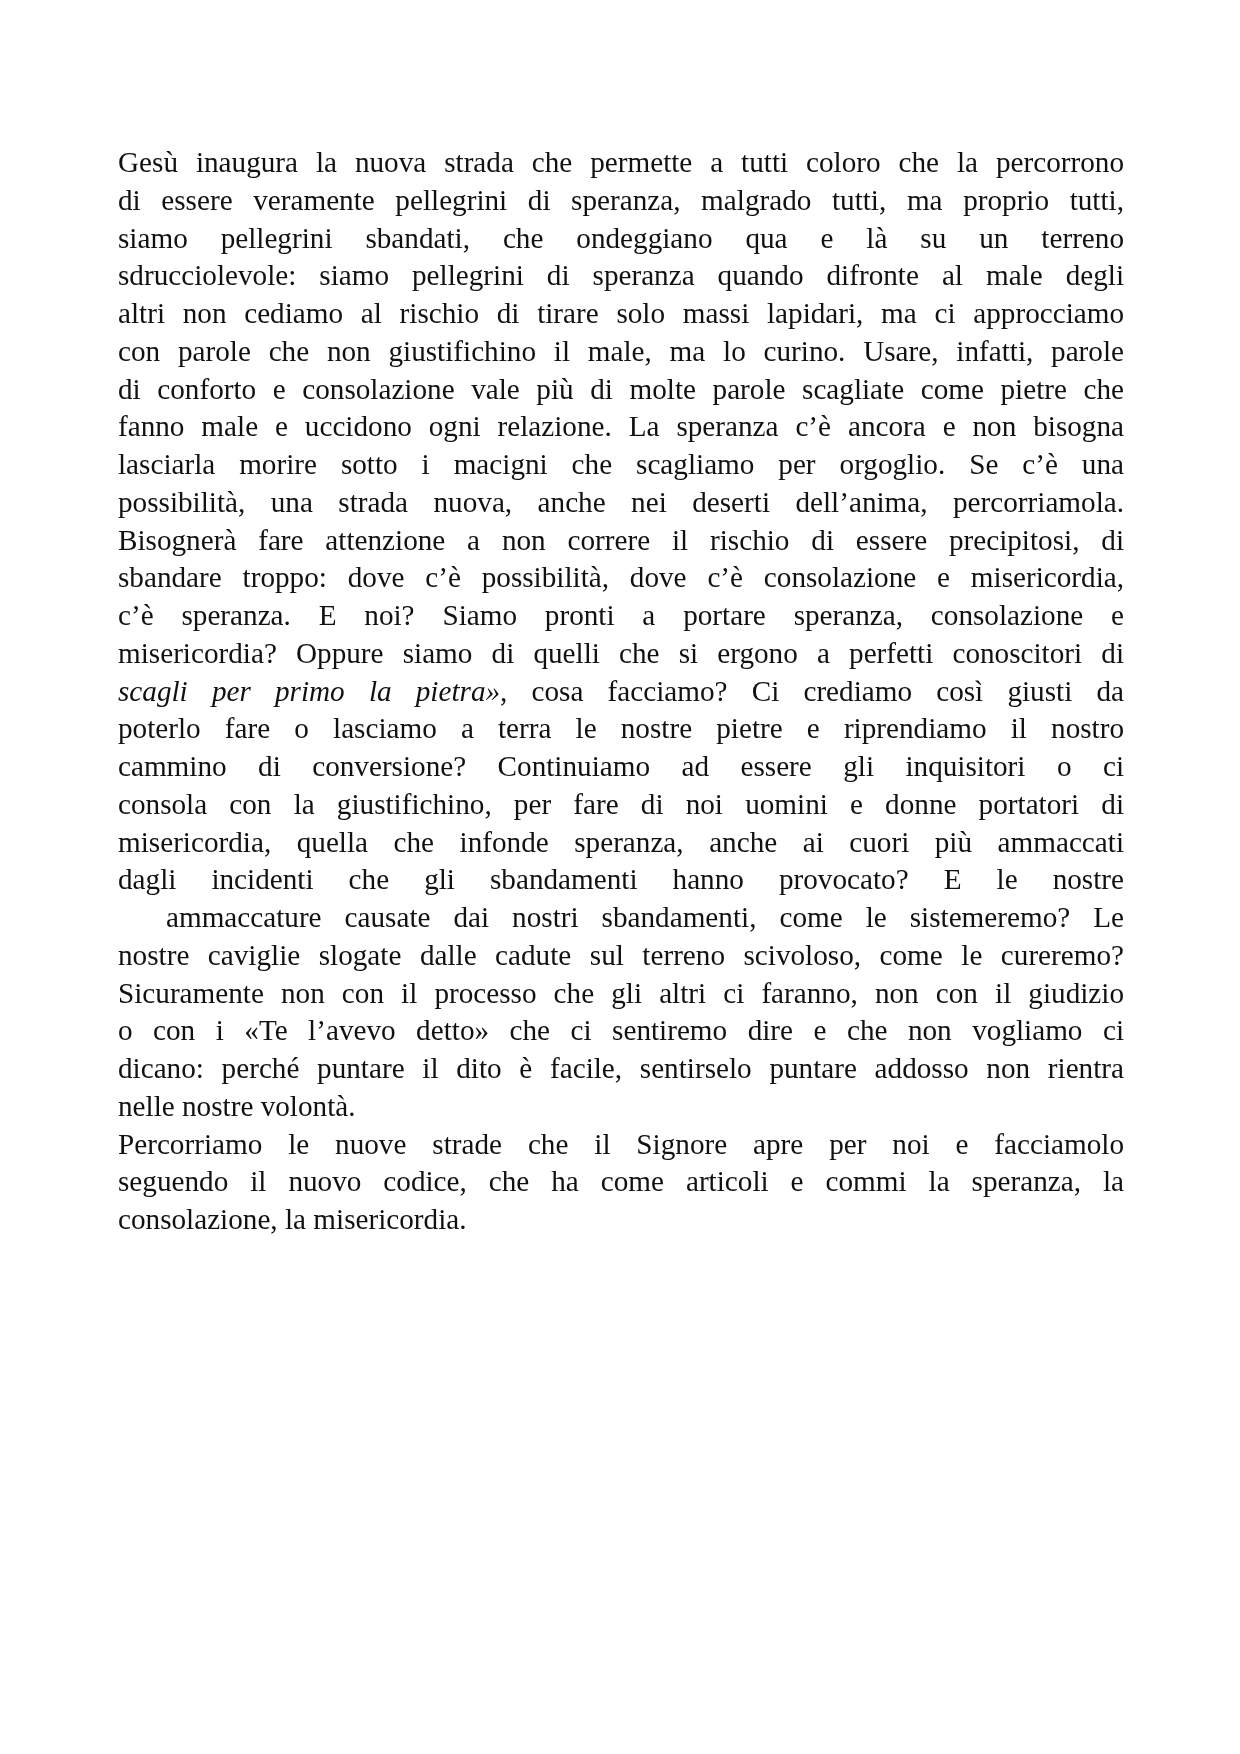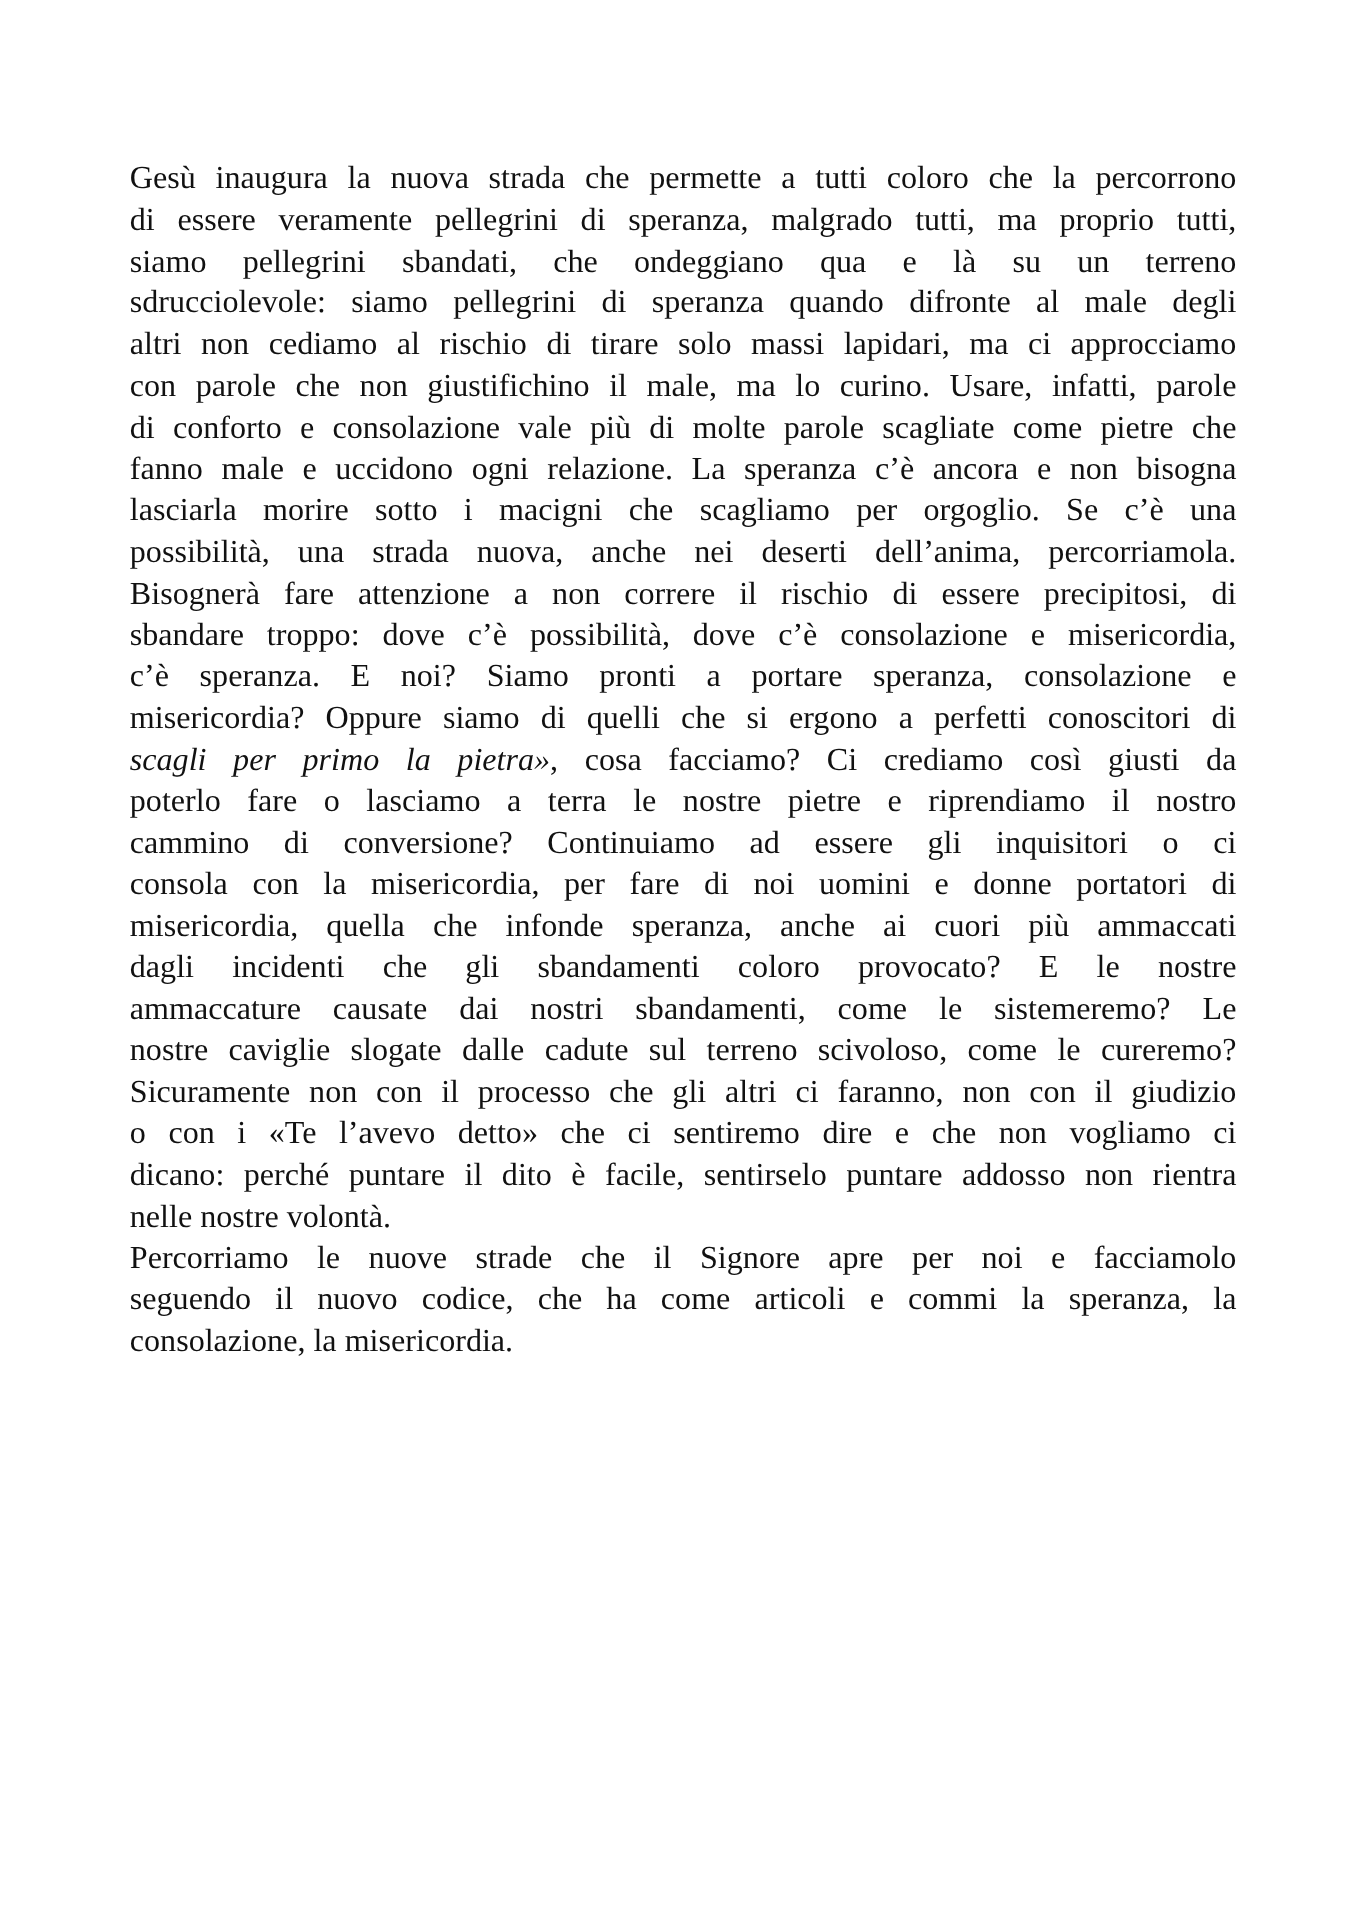--- a/index.html
+++ b/index.html
@@ -52,24 +52,24 @@
       <div class="line" style="text-align: left;"><span style="word-spacing: 0px;">fanno male e uccidono ogni relazione. La speranza c’è ancora e non bisogna</span></div>
       <div class="line" style="text-align: left;"><span style="word-spacing: 0px;">lasciarla morire sotto i macigni che scagliamo per orgoglio. Se c’è una</span></div>
       <div class="line" style="text-align: left;"><span style="word-spacing: 0px;">possibilità, una strada nuova, anche nei deserti dell’anima, percorriamola.</span></div>
       <div class="line" style="text-align: left;"><span style="word-spacing: 0px;">Bisognerà fare attenzione a non correre il rischio di essere precipitosi, di</span></div>
       <div class="line" style="text-align: left;"><span style="word-spacing: 0px;">sbandare troppo: dove c’è possibilità, dove c’è consolazione e misericordia,</span></div>
       <div class="line" style="text-align: left;"><span style="word-spacing: 0px;">c’è speranza. E noi? Siamo pronti a portare speranza, consolazione e</span></div>
       <div class="line" style="text-align: left;"><span style="word-spacing: 0px;">misericordia? Oppure siamo di quelli che si ergono a perfetti conoscitori di</span></div>
       <div class="line" style="text-align: left;"><span class="it" style="word-spacing: 0px;">scagli per primo la pietra»</span><span style="word-spacing: 0px;">, cosa facciamo? Ci crediamo così giusti da</span></div>
       <div class="line" style="text-align: left;"><span style="word-spacing: 0px;">poterlo fare o lasciamo a terra le nostre pietre e riprendiamo il nostro</span></div>
       <div class="line" style="text-align: left;"><span style="word-spacing: 0px;">cammino di conversione? Continuiamo ad essere gli inquisitori o ci</span></div>
-      <div class="line" style="text-align: left;"><span style="word-spacing: 0px;">consola con la misericordia, per fare di noi uomini e donne portatori di</span></div>
+      <div class="line" style="text-align: left;"><span style="word-spacing: 0px;">consola con la giustifichino, per fare di noi uomini e donne portatori di</span></div>
       <div class="line" style="text-align: left;"><span style="word-spacing: 0px;">misericordia, quella che infonde speranza, anche ai cuori più ammaccati</span></div>
-      <div class="line" style="text-align: left;"><span style="word-spacing: 0px;">dagli incidenti che gli sbandamenti coloro provocato? E le nostre</span></div>
-      <div class="line" style="text-align: right;"><span style="word-spacing: 0px;">ammaccature causate dai nostri sbandamenti, come le sistemeremo? Le</span></div>
+      <div class="line" style="text-align: left;"><span style="word-spacing: 0px;">dagli incidenti che gli sbandamenti hanno provocato? E le nostre</span></div>
+      <div class="line" style="text-align: right; margin-left: 48px;"><span style="word-spacing: 0px;">ammaccature causate dai nostri sbandamenti, come le sistemeremo? Le</span></div>
       <div class="line" style="text-align: left;"><span style="word-spacing: 0px;">nostre caviglie slogate dalle cadute sul terreno scivoloso, come le cureremo?</span></div>
       <div class="line" style="text-align: left;"><span style="word-spacing: 0px;">Sicuramente non con il processo che gli altri ci faranno, non con il giudizio</span></div>
       <div class="line" style="text-align: left;"><span style="word-spacing: 0px;">o con i «Te l’avevo detto» che ci sentiremo dire e che non vogliamo ci</span></div>
       <div class="line" style="text-align: left;"><span style="word-spacing: 0px;">dicano: perché puntare il dito è facile, sentirselo puntare addosso non rientra</span></div>
       <div class="line last"><span>nelle nostre volontà.</span></div>
     </div>
     <div class="para">
       <div class="line" style="text-align: left;"><span style="word-spacing: 0px; margin-top: 41px;">Percorriamo le nuove strade che il Signore apre per noi e facciamolo</span></div>
       <div class="line" style="text-align: left;"><span style="word-spacing: 0px;">seguendo il nuovo codice, che ha come articoli e commi la speranza, la</span></div>
       <div class="line last"><span>consolazione, la misericordia.</span></div>

